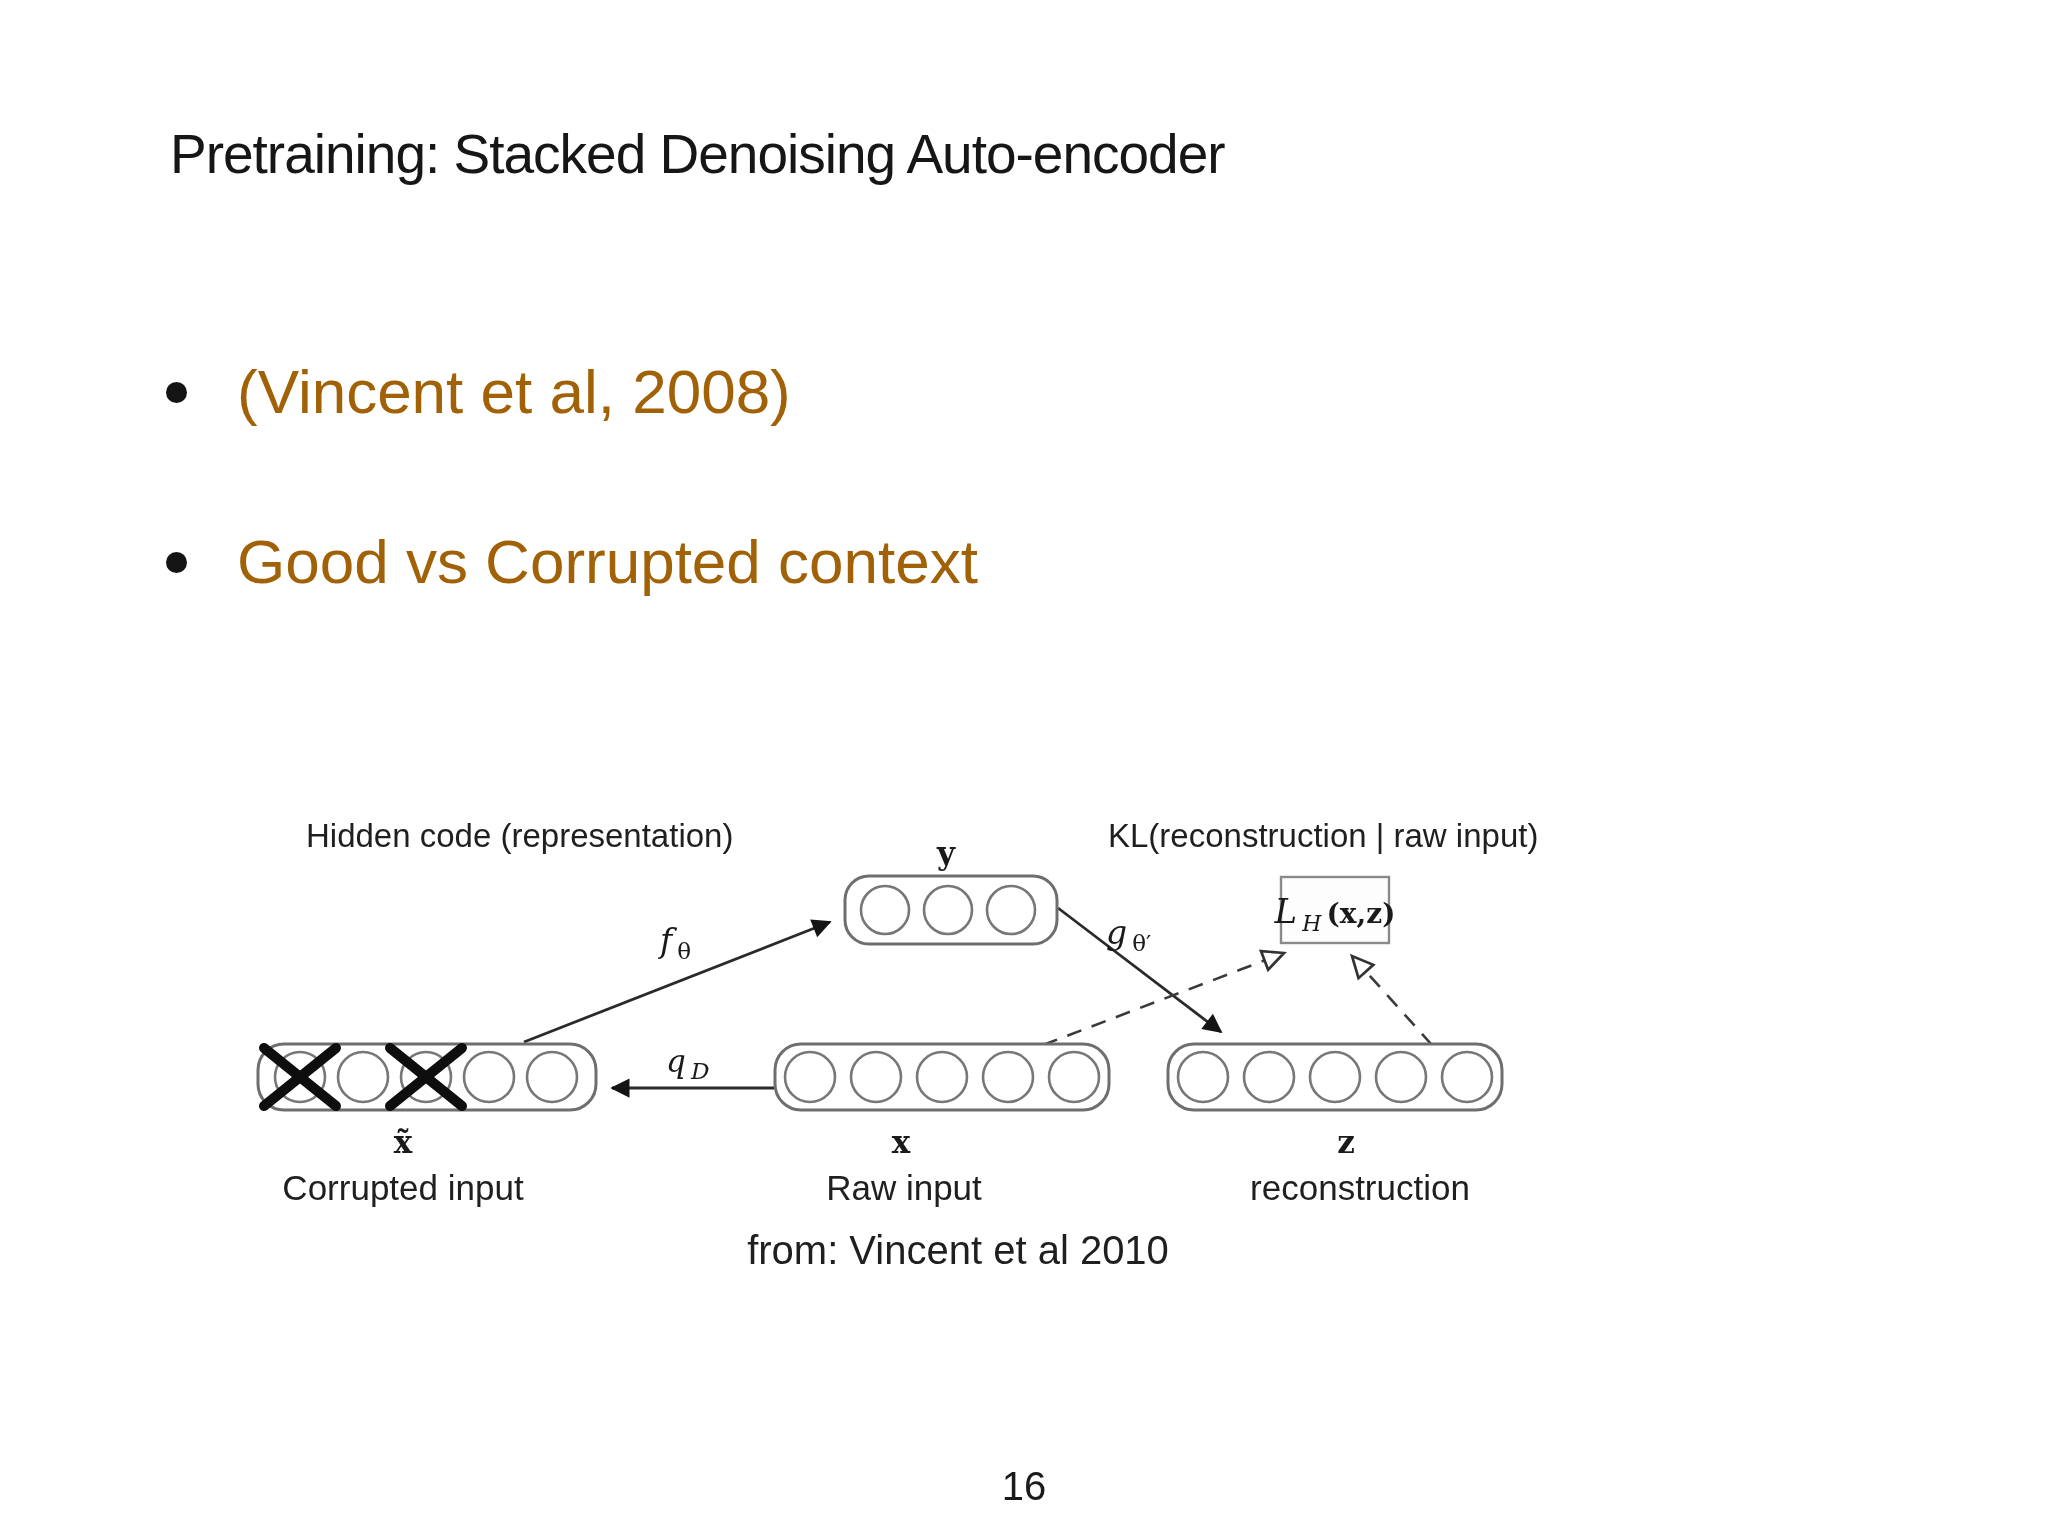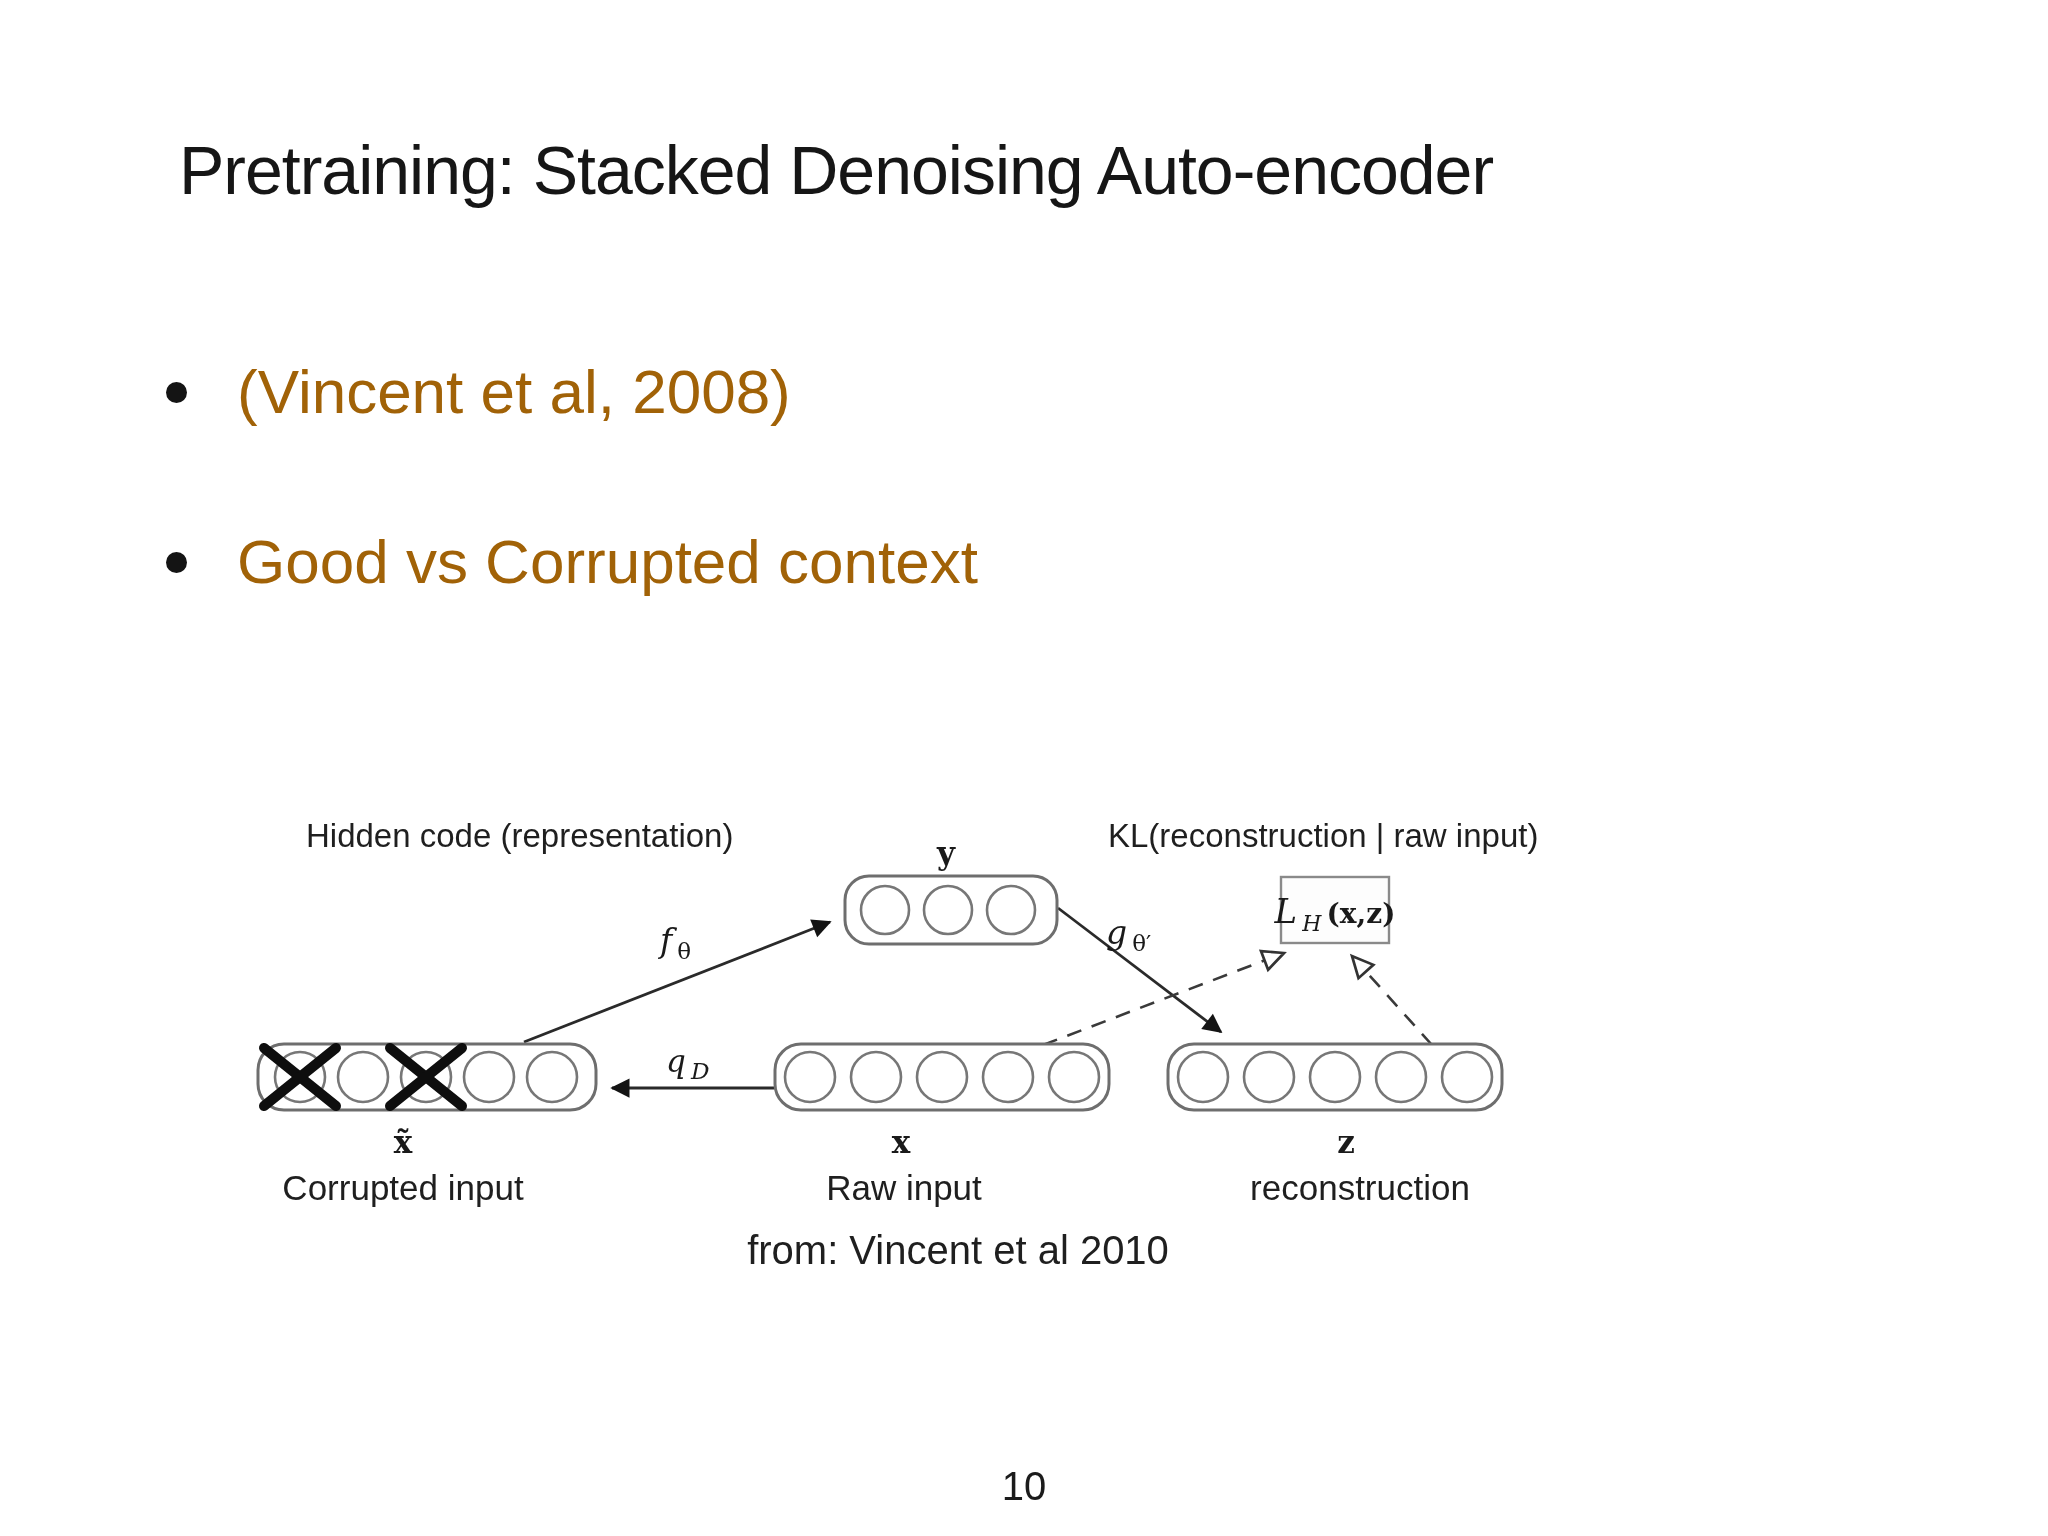--- a/index.html
+++ b/index.html
@@ -7,26 +7,26 @@
     width: 2048px; height: 1536px;
     background: #ffffff;
     position: relative;
     font-family: "Liberation Sans", sans-serif;
     color: #1b1b1b;
     overflow: hidden;
   }
   .title {
     position: absolute;
     left: 170px; top: 122px;
-    font-size: 68px;
+    font-size: 55px;
     font-weight: 400;
     letter-spacing: -1px;
     color: #161616;
     white-space: nowrap;
-    margin: 9px;
+    margin: 0;
   }
   .bullet-row {
     position: absolute;
     left: 166px;
     display: flex;
     align-items: flex-start;
     gap: 50px;
   }
   .bullet-row.b1 { top: 352px; }
   .bullet-row.b2 { top: 522px; text-align: right; }
@@ -167,13 +167,13 @@
   <text class="mathserif" x="901" y="1153" font-size="31" font-weight="bold" text-anchor="middle">x</text>
   <text class="mathserif" x="1346" y="1153" font-size="31" font-weight="bold" text-anchor="middle">z</text>
 
   <text class="figsans" x="403" y="1200" font-size="35" text-anchor="middle">Corrupted input</text>
   <text class="figsans" x="904" y="1200" font-size="35" text-anchor="middle">Raw input</text>
   <text class="figsans" x="1360" y="1200" font-size="35" text-anchor="middle">reconstruction</text>
 
   <text class="figsans" x="958" y="1264" font-size="40" text-anchor="middle">from: Vincent et al 2010</text>
 </svg>
 
-<div class="page-number">10</div>
+<div class="page-number">16</div>
 
 </body></html>

